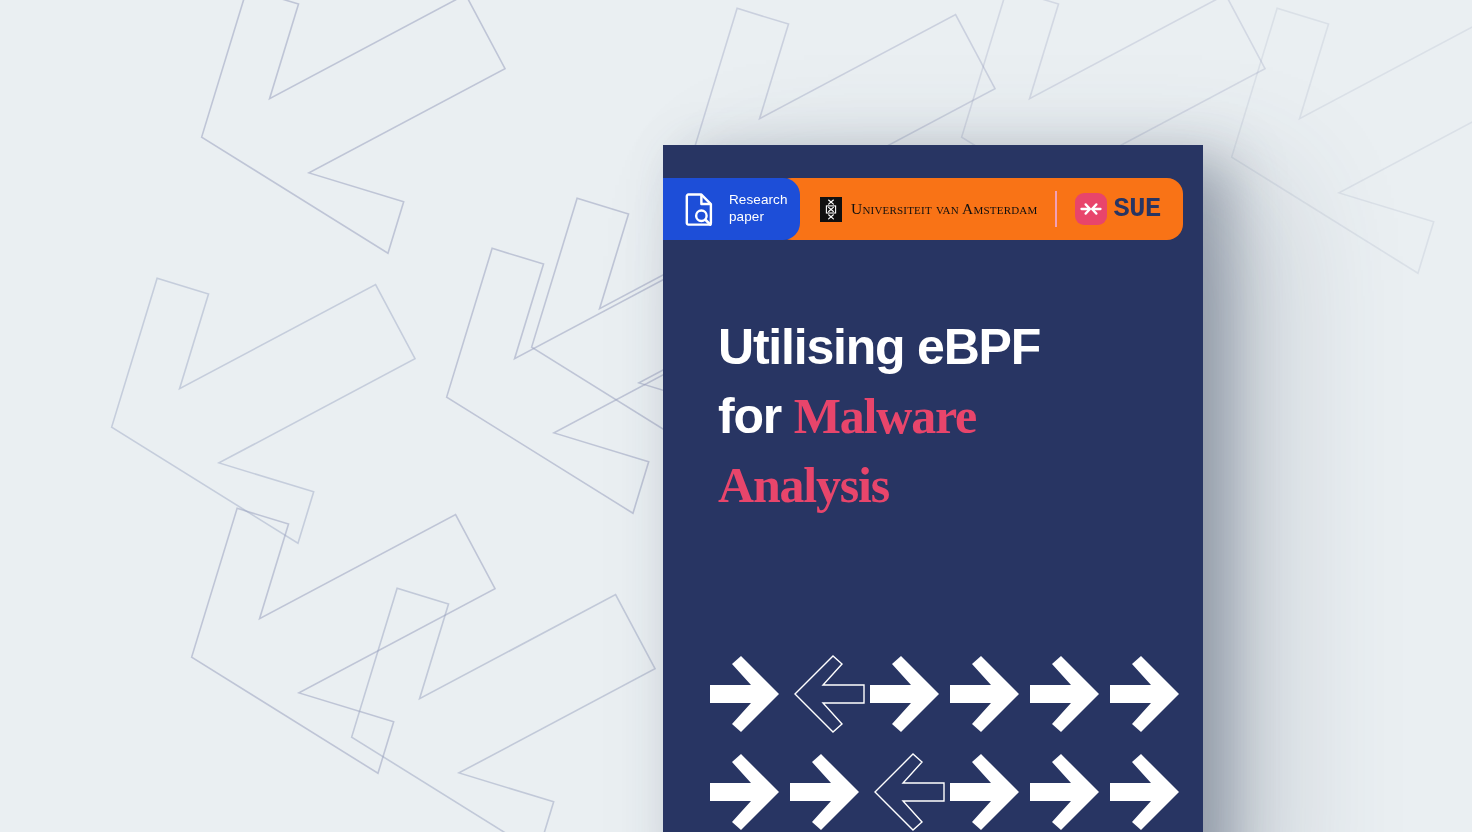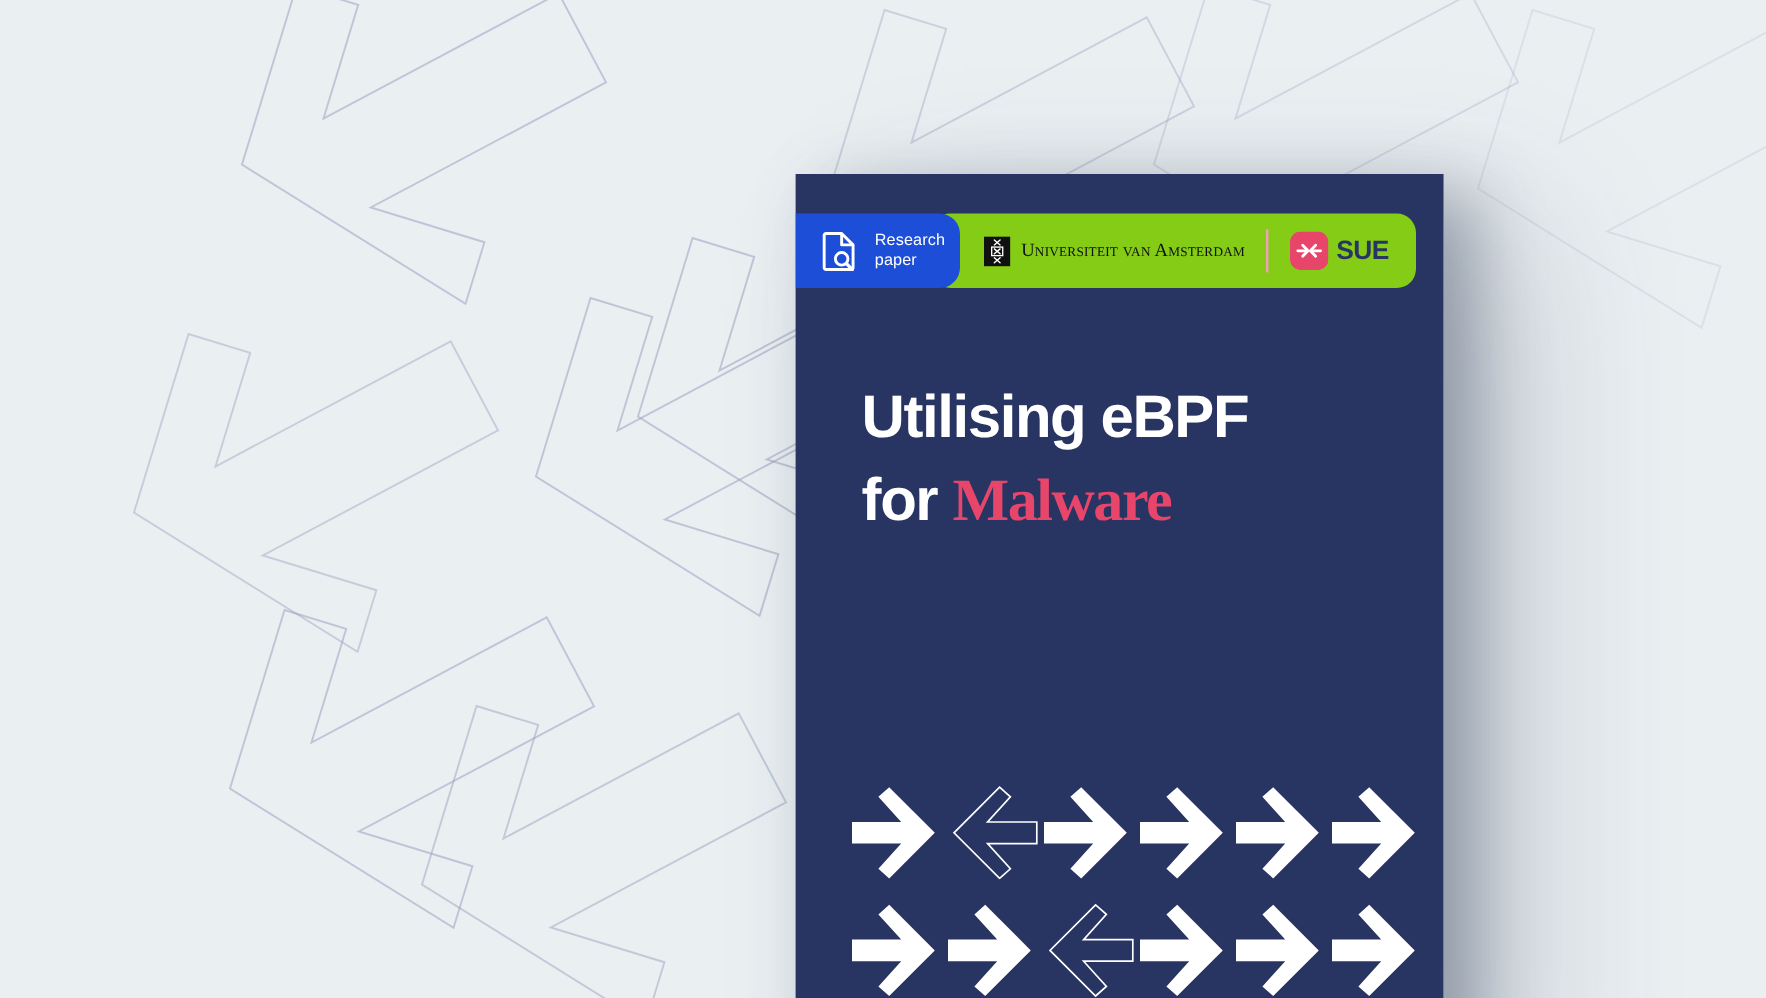--- a/index.html
+++ b/index.html
@@ -81,21 +81,21 @@
     letter-spacing: 0.1px;
     white-space: pre-line;
   }
 
   .partners-panel {
     position: relative;
     margin-left: -24px;
     z-index: 2;
     display: flex;
     align-items: center;
-    background: #84cc16;
+    background: #f97316;
     border-radius: 16px;
     height: 62px;
     padding: 0 22px 0 44px;
     gap: 18px;
   }
 
   .uva-logo { display: flex; align-items: center; gap: 9px; }
   .uva-crest { width: 22px; height: 25px; display: block; }
   .uva-wordmark {
     font-family: "Liberation Serif", serif;
@@ -110,24 +110,25 @@
     width: 2px;
     height: 36px;
     background: #f2a0b7;
     flex: 0 0 auto;
   }
 
   .sue-logo { display: flex; align-items: center; gap: 6px; }
   .sue-mark { width: 32px; height: 32px; display: block; }
   .sue-word {
     color: #283563;
-    font-size: 22px;
+    font-size: 27px;
     font-weight: bold;
     letter-spacing: -0.4px;
     line-height: 1;
+    font-family: Liberation Mono, monospace;
   }
 
   
   .cover-title {
     position: absolute;
     left: 55px;
     top: 168px;
     width: 450px;
     font-size: 50px;
     font-weight: bold;
@@ -222,21 +223,21 @@
             <line x1="25.5" y1="16" x2="17.8" y2="16"></line>
             <polyline points="21.4,11.4 17.0,16 21.4,20.6"></polyline>
           </g>
         </svg>
         <span class="sue-word">SUE</span>
       </div>
 
     </div>
   </div>
 
-  <h1 class="cover-title"><span>Utilising eBPF</span><br><span>for </span><span class="title-accent">Malware</span><br></h1>
+  <h1 class="cover-title"><span>Utilising eBPF</span><br><span>for </span><span class="title-accent">Malware</span><br><span class="title-accent">Analysis</span></h1>
 
   <div class="arrow-grid" id="arrow-grid">
       <div class="arrow-row">
         <svg class="arrow-cell" viewBox="0 0 80 78">
           <path d="M 3 30 L 44 30 L 25 9 L 34 1 L 72 39 L 34 77 L 25 69 L 44 48 L 3 48 Z" fill="#ffffff" stroke-linejoin="miter"></path>
         </svg>
         <svg class="arrow-cell" viewBox="0 0 80 78">
           <path d="M 77 30 L 36 30 L 55 9 L 46 1 L 8 39 L 46 77 L 55 69 L 36 48 L 77 48 Z" fill="none" stroke="#ffffff" stroke-width="1.4" stroke-linejoin="miter"></path>
         </svg>
         <svg class="arrow-cell" viewBox="0 0 80 78">

